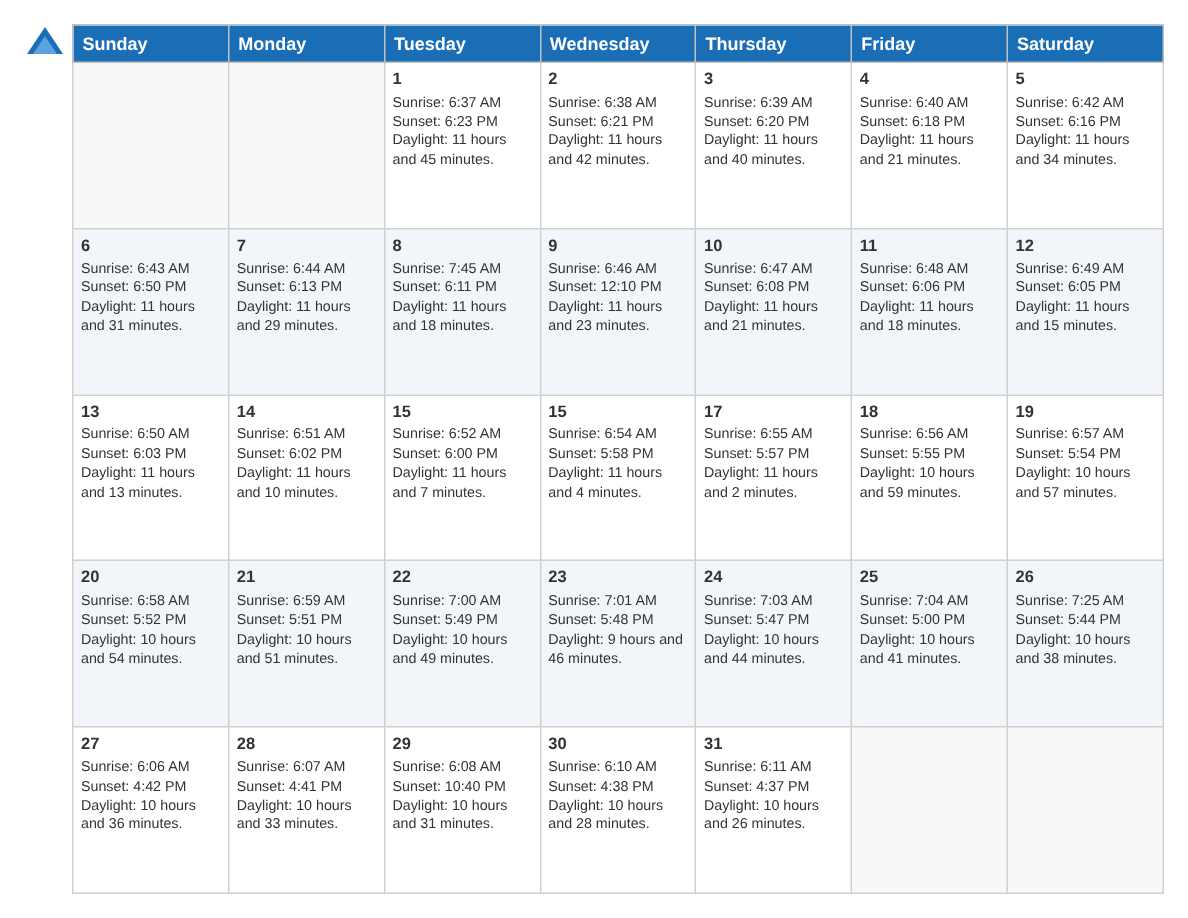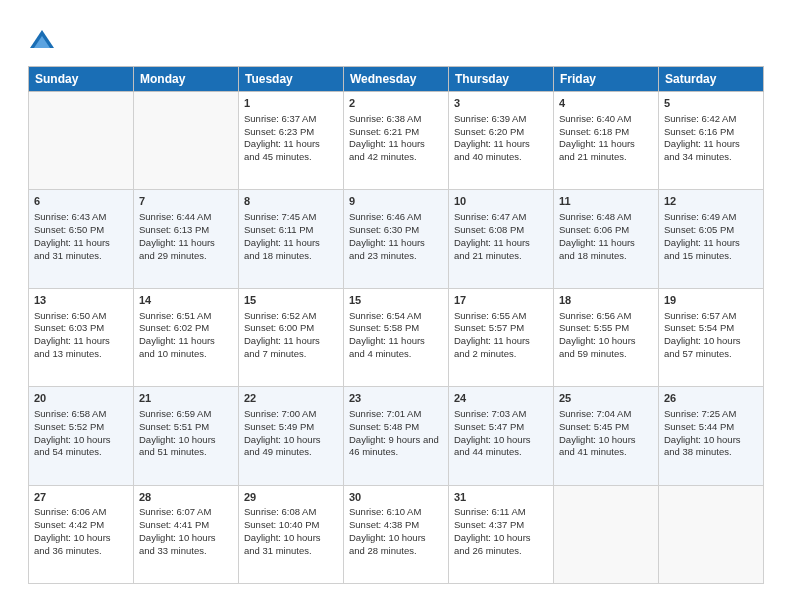--- a/index.html
+++ b/index.html
@@ -6,23 +6,23 @@
     body {
       width: 792px;
       height: 612px;
       font-family: Arial, sans-serif;
       background: #fff;
       overflow: hidden;
     }
     .page {
       width: 792px;
       height: 612px;
-      padding: 28px;
+      padding: 16px;
       display: flex;
-      flex-direction: column;
+      flex-direction: row;
     }
     .header {
       display: flex;
       justify-content: space-between;
       align-items: flex-start;
       margin-bottom: 10px;
     }
     .logo {
       display: flex;
       align-items: center;
@@ -135,41 +135,41 @@
           <td><span class="day-num">1</span><span>Sunrise: 6:37 AM</span><br><span>Sunset: 6:23 PM</span><br><span>Daylight: 11 hours and 45 minutes.</span></td>
           <td><span class="day-num">2</span><span>Sunrise: 6:38 AM</span><br><span>Sunset: 6:21 PM</span><br><span>Daylight: 11 hours and 42 minutes.</span></td>
           <td><span class="day-num">3</span><span>Sunrise: 6:39 AM</span><br><span>Sunset: 6:20 PM</span><br><span>Daylight: 11 hours and 40 minutes.</span></td>
           <td><span class="day-num">4</span><span>Sunrise: 6:40 AM</span><br><span>Sunset: 6:18 PM</span><br><span>Daylight: 11 hours and 21 minutes.</span></td>
           <td><span class="day-num">5</span><span>Sunrise: 6:42 AM</span><br><span>Sunset: 6:16 PM</span><br><span>Daylight: 11 hours and 34 minutes.</span></td>
         </tr>
         <tr class="row-alt">
           <td><span class="day-num">6</span><span>Sunrise: 6:43 AM</span><br><span>Sunset: 6:50 PM</span><br><span>Daylight: 11 hours and 31 minutes.</span></td>
           <td><span class="day-num">7</span><span>Sunrise: 6:44 AM</span><br><span>Sunset: 6:13 PM</span><br><span>Daylight: 11 hours and 29 minutes.</span></td>
           <td><span class="day-num">8</span><span>Sunrise: 7:45 AM</span><br><span>Sunset: 6:11 PM</span><br><span>Daylight: 11 hours and 18 minutes.</span></td>
-          <td><span class="day-num">9</span><span>Sunrise: 6:46 AM</span><br><span>Sunset: 6:30 PM</span><br><span>Daylight: 11 hours and 23 minutes.</span></td>
+          <td><span class="day-num">9</span><span>Sunrise: 6:46 AM</span><br><span>Sunset: 12:10 PM</span><br><span>Daylight: 11 hours and 23 minutes.</span></td>
           <td><span class="day-num">10</span><span>Sunrise: 6:47 AM</span><br><span>Sunset: 6:08 PM</span><br><span>Daylight: 11 hours and 21 minutes.</span></td>
           <td><span class="day-num">11</span><span>Sunrise: 6:48 AM</span><br><span>Sunset: 6:06 PM</span><br><span>Daylight: 11 hours and 18 minutes.</span></td>
           <td><span class="day-num">12</span><span>Sunrise: 6:49 AM</span><br><span>Sunset: 6:05 PM</span><br><span>Daylight: 11 hours and 15 minutes.</span></td>
         </tr>
         <tr>
           <td><span class="day-num">13</span><span>Sunrise: 6:50 AM</span><br><span>Sunset: 6:03 PM</span><br><span>Daylight: 11 hours and 13 minutes.</span></td>
           <td><span class="day-num">14</span><span>Sunrise: 6:51 AM</span><br><span>Sunset: 6:02 PM</span><br><span>Daylight: 11 hours and 10 minutes.</span></td>
           <td><span class="day-num">15</span><span>Sunrise: 6:52 AM</span><br><span>Sunset: 6:00 PM</span><br><span>Daylight: 11 hours and 7 minutes.</span></td>
           <td><span class="day-num">15</span><span>Sunrise: 6:54 AM</span><br><span>Sunset: 5:58 PM</span><br><span>Daylight: 11 hours and 4 minutes.</span></td>
           <td><span class="day-num">17</span><span>Sunrise: 6:55 AM</span><br><span>Sunset: 5:57 PM</span><br><span>Daylight: 11 hours and 2 minutes.</span></td>
           <td><span class="day-num">18</span><span>Sunrise: 6:56 AM</span><br><span>Sunset: 5:55 PM</span><br><span>Daylight: 10 hours and 59 minutes.</span></td>
           <td><span class="day-num">19</span><span>Sunrise: 6:57 AM</span><br><span>Sunset: 5:54 PM</span><br><span>Daylight: 10 hours and 57 minutes.</span></td>
         </tr>
         <tr class="row-alt">
           <td><span class="day-num">20</span><span>Sunrise: 6:58 AM</span><br><span>Sunset: 5:52 PM</span><br><span>Daylight: 10 hours and 54 minutes.</span></td>
           <td><span class="day-num">21</span><span>Sunrise: 6:59 AM</span><br><span>Sunset: 5:51 PM</span><br><span>Daylight: 10 hours and 51 minutes.</span></td>
           <td><span class="day-num">22</span><span>Sunrise: 7:00 AM</span><br><span>Sunset: 5:49 PM</span><br><span>Daylight: 10 hours and 49 minutes.</span></td>
           <td><span class="day-num">23</span><span>Sunrise: 7:01 AM</span><br><span>Sunset: 5:48 PM</span><br><span>Daylight: 9 hours and 46 minutes.</span></td>
           <td><span class="day-num">24</span><span>Sunrise: 7:03 AM</span><br><span>Sunset: 5:47 PM</span><br><span>Daylight: 10 hours and 44 minutes.</span></td>
-          <td><span class="day-num">25</span><span>Sunrise: 7:04 AM</span><br><span>Sunset: 5:45 PM</span><br><span>Daylight: 10 hours and 41 minutes.</span></td>
+          <td><span class="day-num">25</span><span>Sunrise: 7:04 AM</span><br><span>Sunset: 5:00 PM</span><br><span>Daylight: 10 hours and 41 minutes.</span></td>
           <td><span class="day-num">26</span><span>Sunrise: 7:25 AM</span><br><span>Sunset: 5:44 PM</span><br><span>Daylight: 10 hours and 38 minutes.</span></td>
         </tr>
         <tr>
           <td><span class="day-num">27</span><span>Sunrise: 6:06 AM</span><br><span>Sunset: 4:42 PM</span><br><span>Daylight: 10 hours and 36 minutes.</span></td>
           <td><span class="day-num">28</span><span>Sunrise: 6:07 AM</span><br><span>Sunset: 4:41 PM</span><br><span>Daylight: 10 hours and 33 minutes.</span></td>
           <td><span class="day-num">29</span><span>Sunrise: 6:08 AM</span><br><span>Sunset: 10:40 PM</span><br><span>Daylight: 10 hours and 31 minutes.</span></td>
           <td><span class="day-num">30</span><span>Sunrise: 6:10 AM</span><br><span>Sunset: 4:38 PM</span><br><span>Daylight: 10 hours and 28 minutes.</span></td>
           <td><span class="day-num">31</span><span>Sunrise: 6:11 AM</span><br><span>Sunset: 4:37 PM</span><br><span>Daylight: 10 hours and 26 minutes.</span></td>
           <td class="empty"></td>
           <td class="empty"></td>

